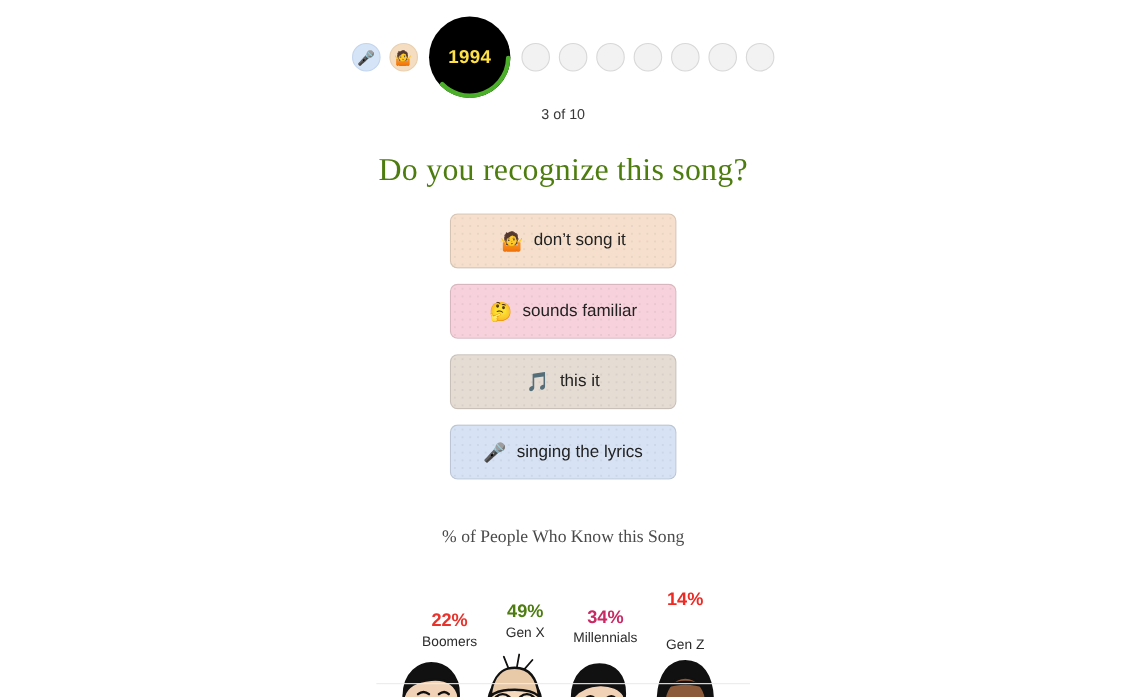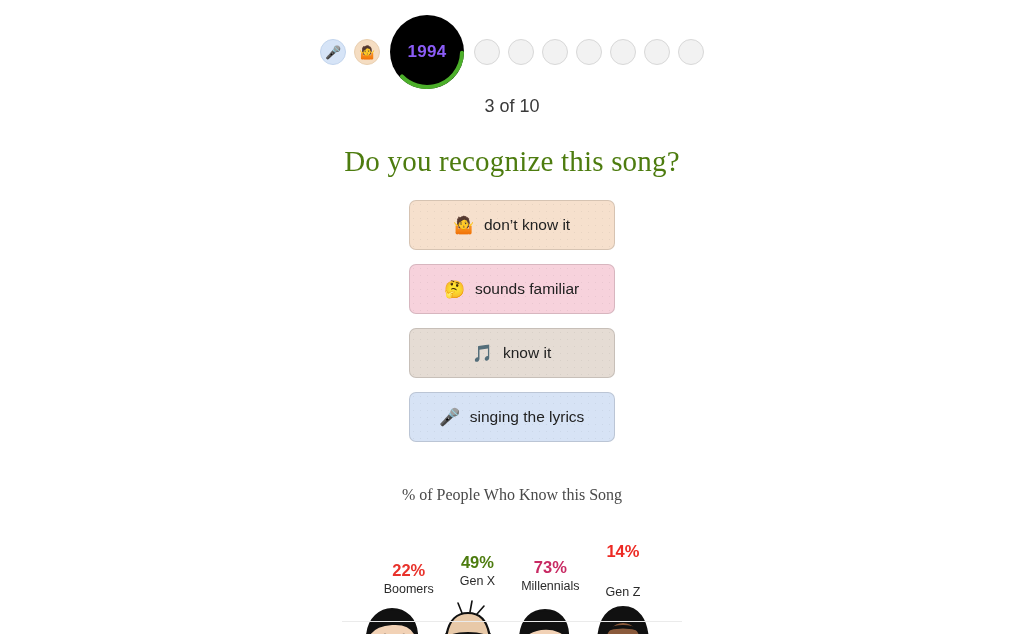--- a/index.html
+++ b/index.html
@@ -51,40 +51,40 @@
 
   .step.answered-blue  { background: #d6e4f7; border-color: #c3d5ed; }
   .step.answered-peach { background: #f5ddc2; border-color: #e9cfb0; }
 
   .step-current {
     position: relative;
     width: 74px;
     height: 74px;
     border-radius: 50%;
     background: #000000;
-    color: #8b5cf6;
+    color: #fde047;
     display: flex;
     align-items: center;
     justify-content: center;
     font-size: 17px;
     font-weight: 700;
     letter-spacing: .3px;
     flex: 0 0 auto;
     margin: 0 2px;
   }
   .step-current .ring {
     position: absolute;
     inset: -1px;
     transform: rotate(0deg);
   }
   .step-current .year { position: relative; z-index: 2; }
 
   .counter {
     margin-top: 6px;
-    font-size: 18px;
+    font-size: 13px;
     color: #3a3a3a;
   }
 
   
   .question {
     margin-top: 28px;
     font-family: "Liberation Serif", "DejaVu Serif", serif;
     font-size: 29px;
     font-weight: 400;
     color: #4d7c0f;
@@ -205,31 +205,31 @@
 
   <div class="counter">3 of 10</div>
 </div>
 
 <h1 class="question">Do you recognize this song?</h1>
 
 <div class="answers">
 
   <button class="answer-btn bg-peach">
     <span class="emoji">🤷</span>
-    <span class="txt">don’t know it</span>
+    <span class="txt">don’t song it</span>
   </button>
 
   <button class="answer-btn bg-pink">
     <span class="emoji">🤔</span>
     <span class="txt">sounds familiar</span>
   </button>
 
   <button class="answer-btn bg-taupe">
     <span class="emoji">🎵</span>
-    <span class="txt">know it</span>
+    <span class="txt">this it</span>
   </button>
 
   <button class="answer-btn bg-blue">
     <span class="emoji">🎤</span>
     <span class="txt">singing the lyrics</span>
   </button>
 </div>
 
 <div class="stats-wrap">
 
@@ -241,21 +241,21 @@
       <div class="pct" style="color:#e8322b">22%</div>
       <div class="gen">Boomers</div>
     </div>
 
     <div class="stat s1">
       <div class="pct" style="color:#4d7c0f">49%</div>
       <div class="gen">Gen X</div>
     </div>
 
     <div class="stat s2">
-      <div class="pct" style="color:#c82a63">73%</div>
+      <div class="pct" style="color:#c82a63">34%</div>
       <div class="gen">Millennials</div>
     </div>
 
     <div class="stat s3">
       <div class="pct" style="color:#ed2a24">14%</div>
       <div class="gen">Gen Z</div>
     </div>
   </div>
 </div>
 

